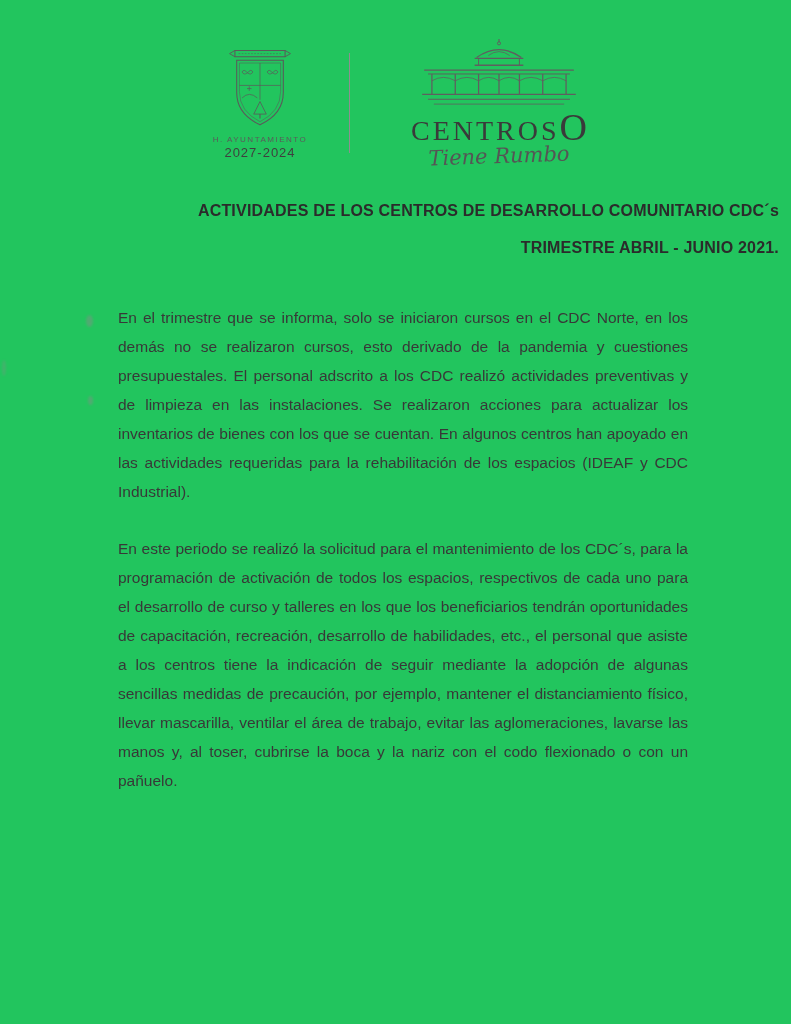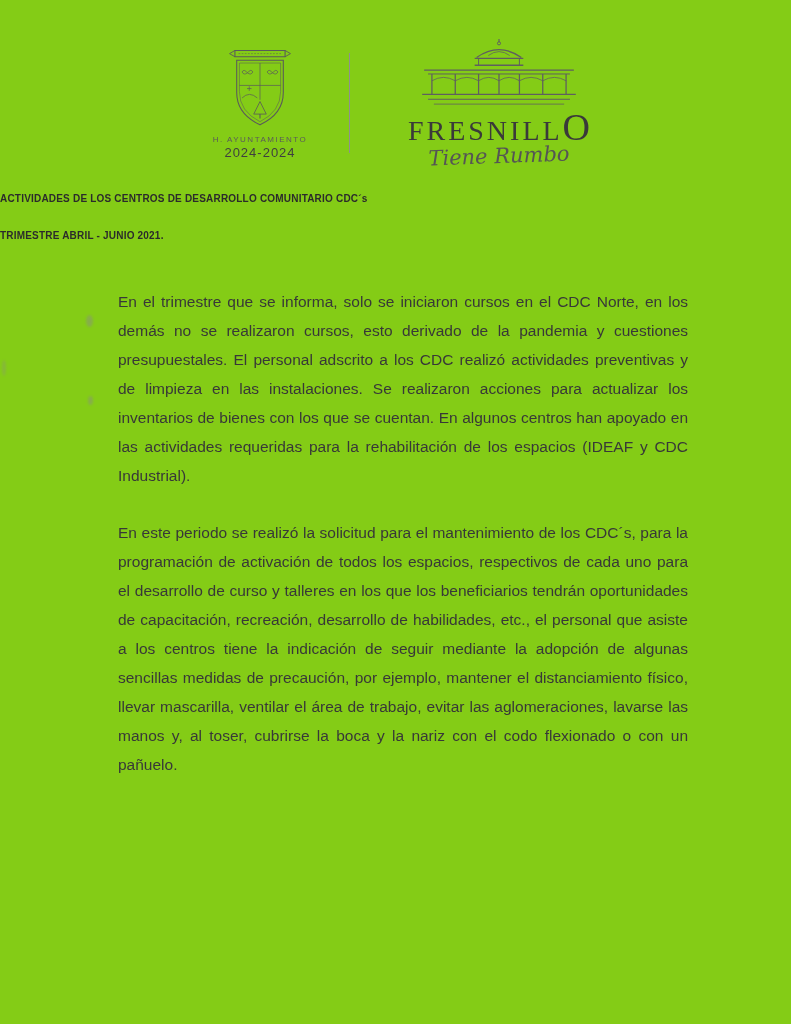--- a/index.html
+++ b/index.html
@@ -1,21 +1,21 @@
 <!DOCTYPE html>
 <html><head>
 <meta charset="utf-8">
 <style>
   html, body { margin: 0; padding: 0; background: #e8e8e8; }
   .page {
     position: relative;
     width: 791px;
     height: 1024px;
     margin: 0 auto;
-    background: #84cc16;
+    background: #22c55e;
     font-family: "Liberation Sans", sans-serif;
     overflow: hidden;
     box-shadow: 0 0 6px rgba(0,0,0,.25);
   }
 
   
   .header {
     position: absolute;
     top: 38px;
     left: 0;
@@ -62,41 +62,41 @@
     margin-top: -2px;
     transform: rotate(-2deg);
   }
 
   
   .doc-title {
     position: absolute;
     top: 180px;
     left: 0;
     right: 0;
-    margin: 0;
-    text-align: left;
-    font-size: 10px;
+    margin: 12px;
+    text-align: right;
+    font-size: 16px;
     font-weight: bold;
     color: #2b2b2b;
     line-height: 37px;
     letter-spacing: .2px;
   }
 
   
   .doc-body {
     position: absolute;
     top: 287px;
     left: 118px;
     width: 570px;
     font-size: 15.5px;
     line-height: 29px;
     color: #383838;
     text-align: justify;
   }
-  .doc-body p { margin: 0 0 28px 0; }
+  .doc-body p { margin: 16px 0 28px 0; }
   .doc-body p:last-child { margin-bottom: 0; }
 
   
   .artifact {
     position: absolute;
     background: #8a8a8a;
     opacity: .45;
     border-radius: 50%;
     filter: blur(1px);
   }
@@ -127,21 +127,21 @@
         <path d="M26,30 q-4,-5 -6,-1 q2,4 6,1 q4,-5 6,-1 q-2,4 -6,1" stroke-width="0.8"></path>
         <path d="M54,30 q-4,-5 -6,-1 q2,4 6,1 q4,-5 6,-1 q-2,4 -6,1" stroke-width="0.8"></path>
 
         <path d="M20,58 q8,-8 17,0" stroke-width="0.8"></path>
         <path d="M28,50 v-5 M25.5,47.5 h5" stroke-width="0.8"></path>
 
         <path d="M40,62 L33,76 H47 Z" stroke-width="0.9"></path>
         <path d="M40,76 V81" stroke-width="1.2"></path>
       </svg>
       <div class="crest-caption1">H. AYUNTAMIENTO</div>
-      <div class="crest-caption2">2024-2024</div>
+      <div class="crest-caption2">2027-2024</div>
     </div>
 
     <div class="logo-divider"></div>
 
     <div class="fresnillo">
       <svg viewBox="0 0 190 72" fill="none" stroke="#5f5f5f" stroke-width="1.4">
 
         <path d="M95,4 V1" stroke-width="1.2"></path>
         <circle cx="95" cy="5.5" r="1.6" stroke-width="1"></circle>
         <path d="M72,20 Q95,4 118,20"></path>
@@ -155,21 +155,21 @@
         <path d="M22,37 H168" stroke-width="1"></path>
 
         <path d="M26,37 V58 M50,37 V58 M74,37 V58 M95,37 V58 M116,37 V58 M140,37 V58 M164,37 V58" stroke-width="1.3"></path>
 
         <path d="M26,44 Q38,37 50,44 M50,44 Q62,37 74,44 M74,44 Q84.5,37 95,44 M95,44 Q105.5,37 116,44 M116,44 Q128,37 140,44 M140,44 Q152,37 164,44" stroke-width="0.8"></path>
 
         <path d="M16,58 H174"></path>
         <path d="M22,63 H168" stroke-width="1"></path>
         <path d="M28,68 H162" stroke-width="0.8"></path>
       </svg>
-      <div class="wordmark"><span>FRESNILL</span><span class="big-o">O</span></div>
+      <div class="wordmark"><span>CENTROS</span><span class="big-o">O</span></div>
       <div class="tagline">Tiene Rumbo</div>
     </div>
 
   </div>
 
   <h1 class="doc-title">
     <div>ACTIVIDADES DE LOS CENTROS DE DESARROLLO COMUNITARIO CDC´s</div>
     <div>TRIMESTRE ABRIL - JUNIO 2021.</div>
   </h1>
 

